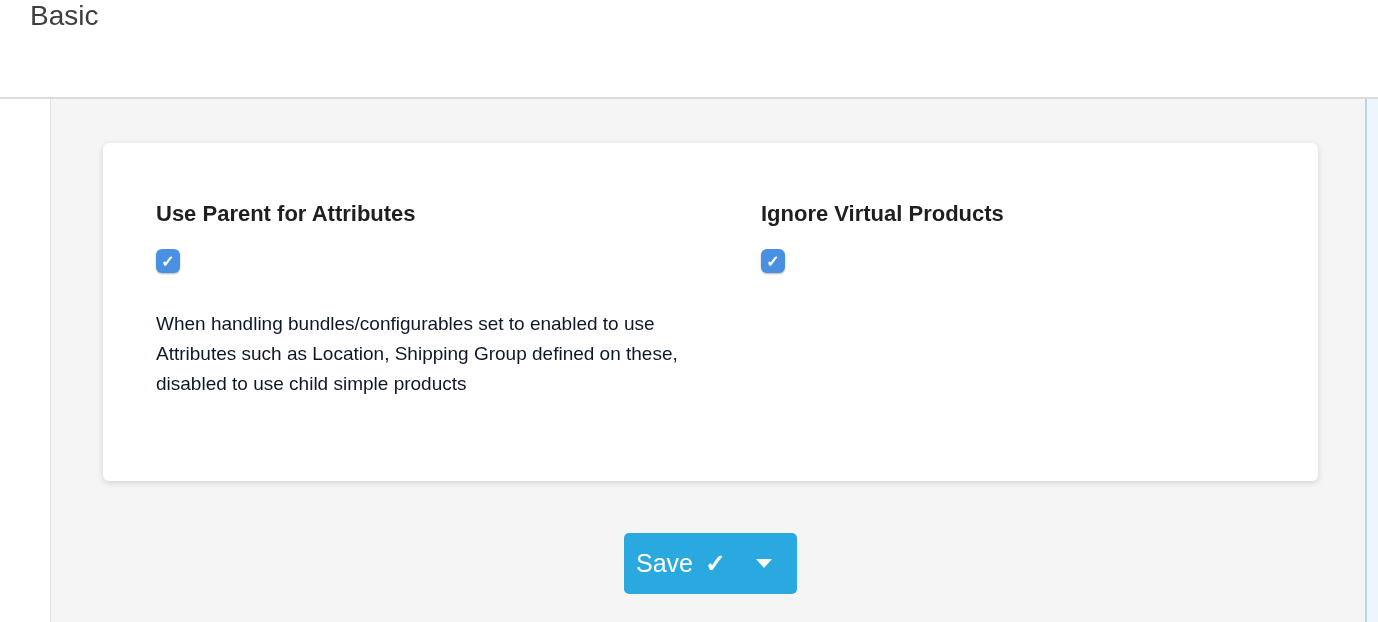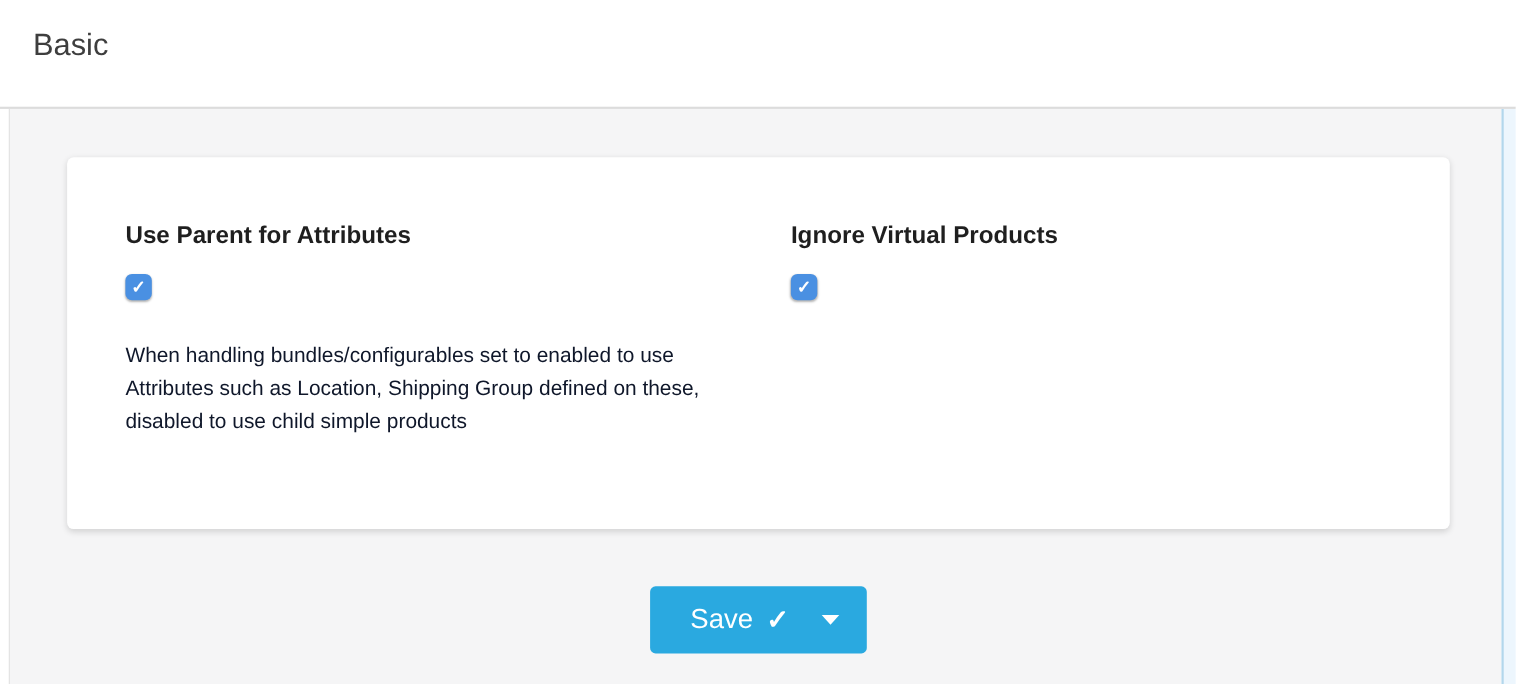--- a/index.html
+++ b/index.html
@@ -18,41 +18,40 @@
   }
   .tab-bar {
     height: 99px;
     background: #ffffff;
     border-bottom: 2px solid #dcdcdc;
     display: flex;
     padding-left: 30px;
     position: relative;
   }
   .tab {
-    margin-top: 25px;
     height: 72px;
     font-size: 28px;
     color: #3e3e3e;
     position: relative;
     cursor: pointer;
     white-space: nowrap;
   }
   .tab.advanced {
     margin-left: 60px;
     padding: 0 21px;
     font-weight: bold;
     color: var(--tab-accent);
   }
   .tab-underline {
     position: absolute;
     left: 0; right: 0; bottom: 0;
     height: 11px;
     background: var(--underline);
   }
-  .main-row { display: flex; height: 523px; }
+  .main-row { display: flex; height: 523px; margin-left: 42px; }
   .content-panel {
     flex: 1;
     background: #f5f5f6;
     border-left: 1px solid #e3e3e3;
     margin-left: 8px;
     padding: 44px 47px 0 52px;
   }
   .scroll-strip {
     width: 13px;
     background: #edf6fd;
@@ -99,21 +98,21 @@
     justify-content: center;
     margin-top: 52px;
   }
   .save-btn {
     display: flex;
     align-items: center;
     background: var(--save-blue);
     border: none;
     border-radius: 5px;
     height: 61px;
-    padding: 0 25px 0 37px;
+    padding: 0 25px 0 12px;
     color: #ffffff;
     font-size: 25px;
     font-family: inherit;
     cursor: pointer;
   }
   .save-check {
     margin-left: 12px;
     font-size: 25px;
     font-weight: bold;
   }

